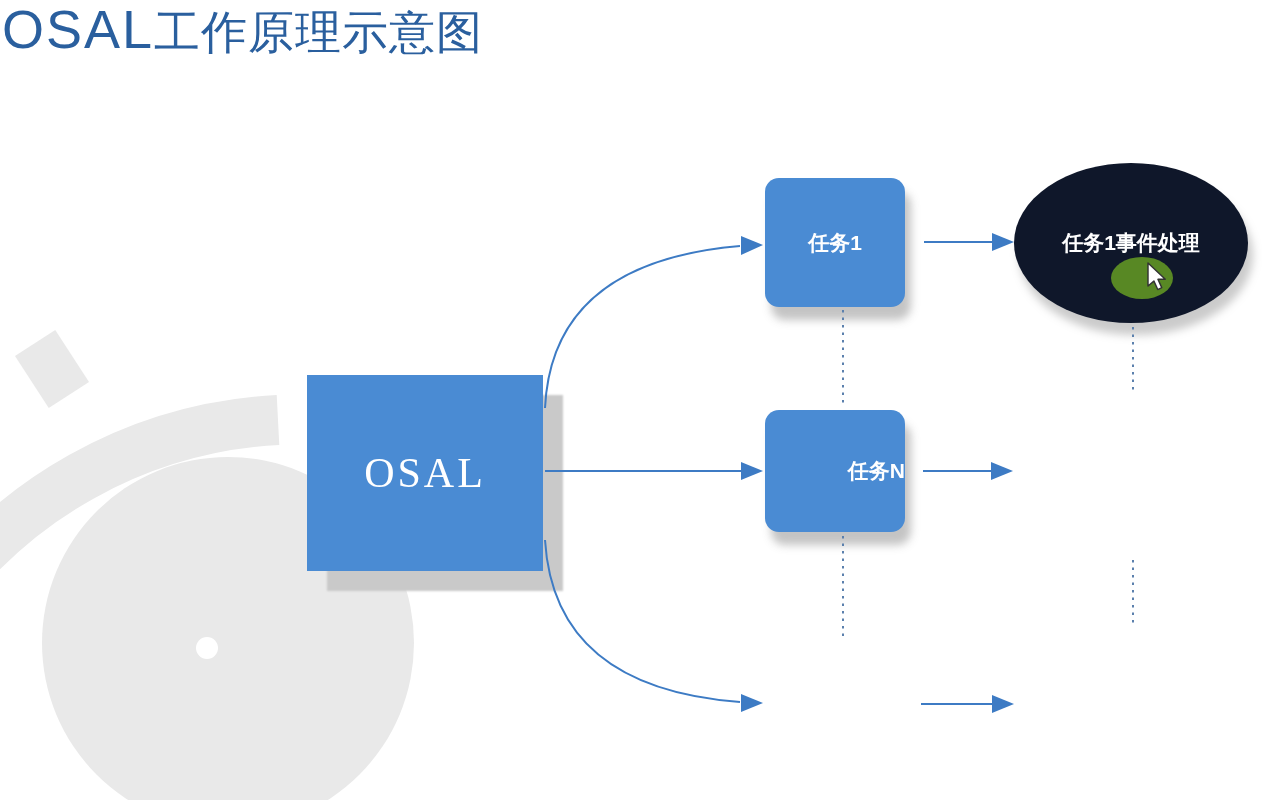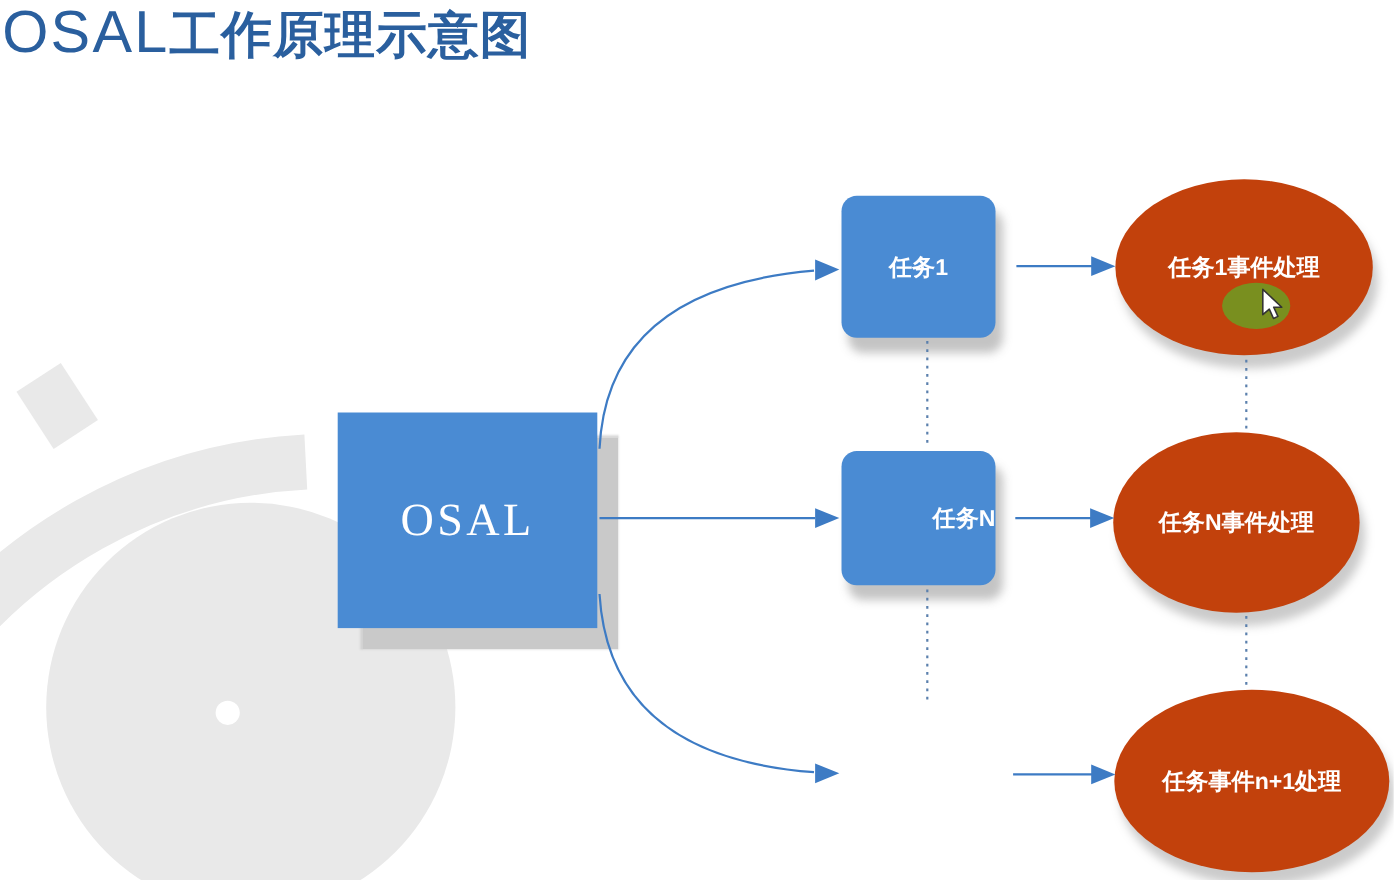--- a/index.html
+++ b/index.html
@@ -17,21 +17,21 @@
   
   .page-title{
     position:absolute;left:2px;top:2px;z-index:2;
     display:flex;align-items:baseline;white-space:nowrap;
     color:#2a5f9e;
   }
   .page-title .latin{
     font-size:54px;font-weight:400;letter-spacing:2px;line-height:1.0;
   }
   .page-title .cjk{
-    font-size:46px;font-weight:700;line-height:1.1;letter-spacing:1px;
+    font-size:46px;font-weight:400;line-height:1.1;letter-spacing:1px;
   }
 
   
   .node{
     position:absolute;display:flex;align-items:center;justify-content:center;
     color:#ffffff;text-align:center;
   }
   .root-box{
     left:307px;top:375px;width:236px;height:196px;
     background:#4a8bd3;
@@ -43,21 +43,21 @@
     left:765px;width:140px;
     background:#4a8bd3;border-radius:14px;
     box-shadow:6px 13px 9px rgba(125,125,125,0.45);
     font-size:21px;font-weight:700;
   }
   #task-1{top:178px;height:129px;}
   #task-2{top:410px;height:122px;justify-content:flex-end;}
   #task-3{top:642px;height:125px;}
 
   .handler-ellipse{
-    background:#c2410c;border-radius:50%;
+    background:#0f172a;border-radius:50%;
     box-shadow:5px 12px 9px rgba(125,125,125,0.40);
     font-size:21px;font-weight:700;
   }
   #handler-1{left:1014px;top:163px;width:234px;height:160px;}
   #handler-2{left:1012px;top:393px;width:224px;height:164px;}
   #handler-3{left:1013px;top:627px;width:250px;height:166px;}
 </style>
 </head>
 <body>
 
@@ -81,26 +81,20 @@
   <div id="task-1" class="node task-box">
     <span>任务1</span>
   </div>
   <div id="task-2" class="node task-box">
     <span>任务N</span>
   </div>
 
   <div id="handler-1" class="node handler-ellipse">
     <span>任务1事件处理</span>
   </div>
-  <div id="handler-2" class="node handler-ellipse">
-    <span>任务N事件处理</span>
-  </div>
-  <div id="handler-3" class="node handler-ellipse">
-    <span>任务事件n+1处理</span>
-  </div>
 </div>
 
 <svg id="arrows" class="layer" width="1267" height="800" viewBox="0 0 1267 800" aria-hidden="true">
   <g stroke="#3d7bc4" stroke-width="2" fill="none">
     <path d="M 545 408 Q 552 262 740 246"></path>
     <path d="M 545 471 L 741 471"></path>
     <path d="M 545 540 Q 554 688 740 702"></path>
     <path d="M 924 242 L 994 242"></path>
     <path d="M 923 471 L 993 471"></path>
     <path d="M 921 704 L 994 704"></path>

